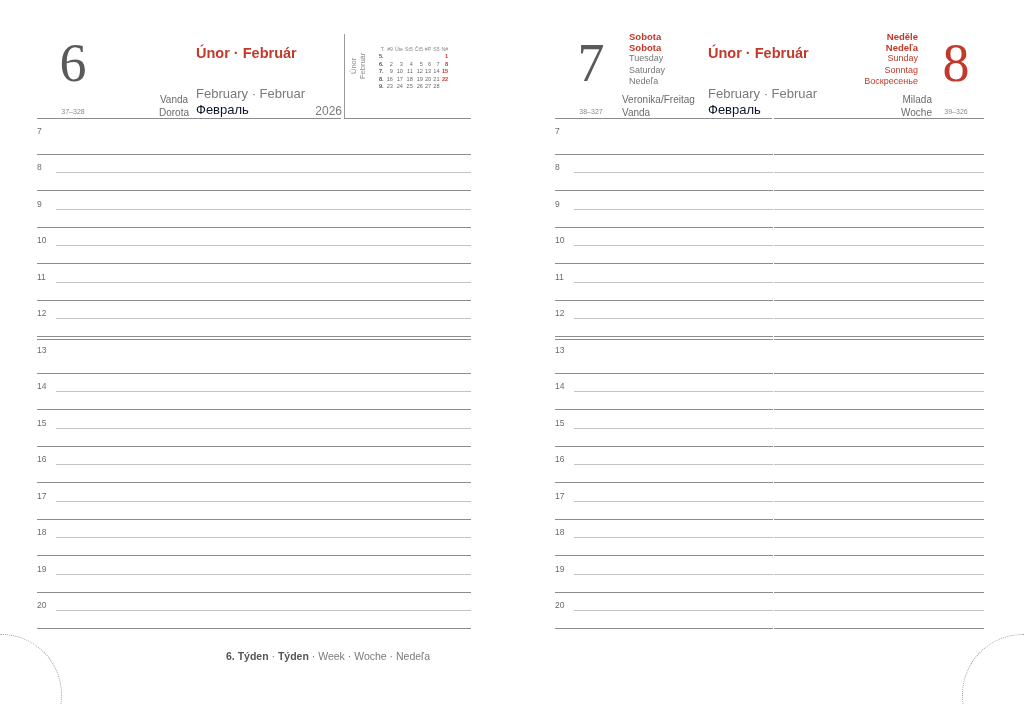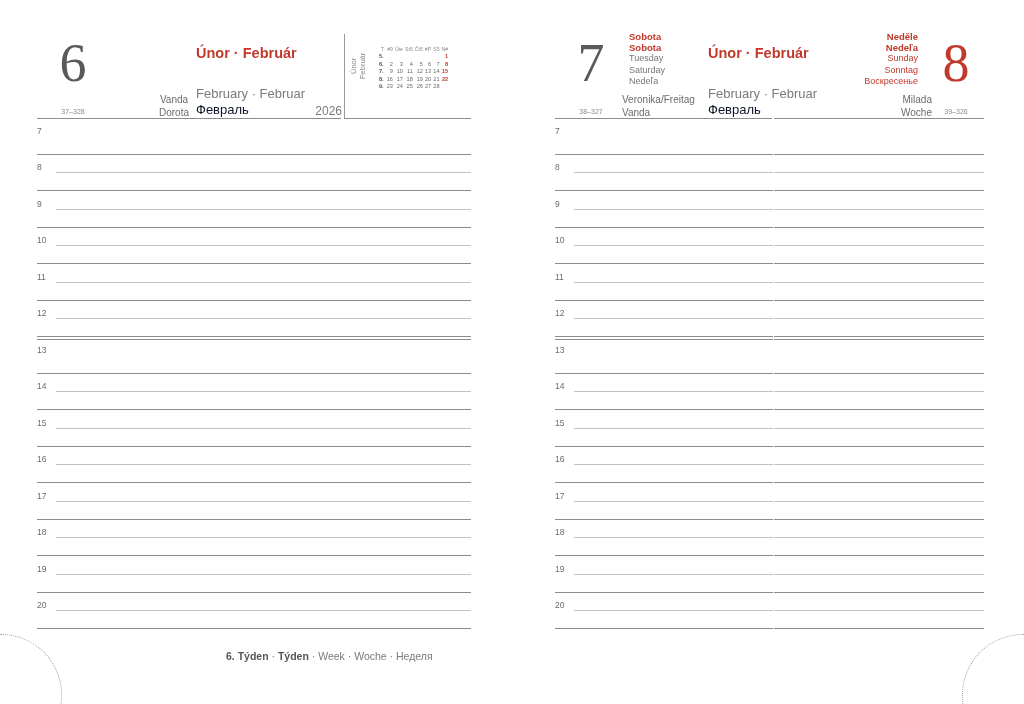--- a/index.html
+++ b/index.html
@@ -348,21 +348,21 @@
   <div>
     <div class="hourlbl" style="left:37px; top:600px;">20</div>
     <div class="line-major" style="left:37px; top:628px; width:434px;"></div>
   </div>
 
   <div class="weekfooter" style="left:226px; top:650px;">
     <span class="b">6.</span>
     <span class="b">Týden</span>
     <span>·</span>
     <span class="b">Týden</span>
-    <span>· Week · Woche · Неделя</span>
+    <span>· Week · Woche · Nedeľa</span>
   </div>
 
   <div class="corner corner-left"></div>
 </div>
 
 <div class="page page-right">
 
   <div class="daynum" style="position:absolute; left:48px; top:36px; width:62px;">7</div>
   <div class="daycode" style="position:absolute; left:48px; top:108px; width:62px; text-align:center;">38–327</div>
 

